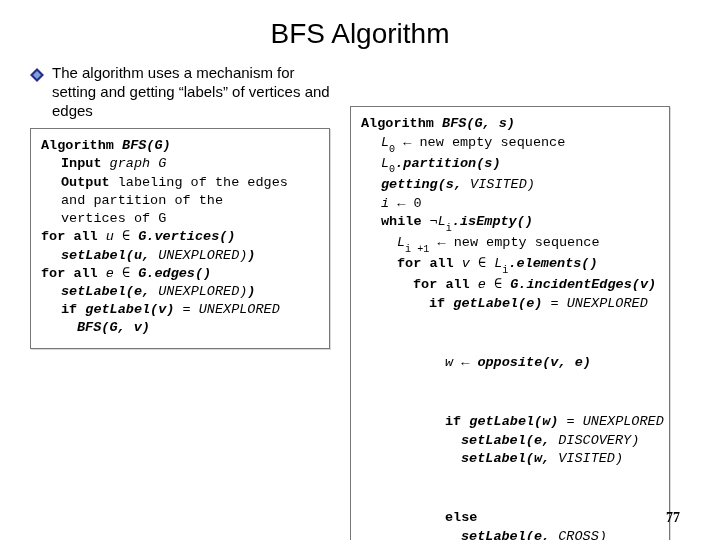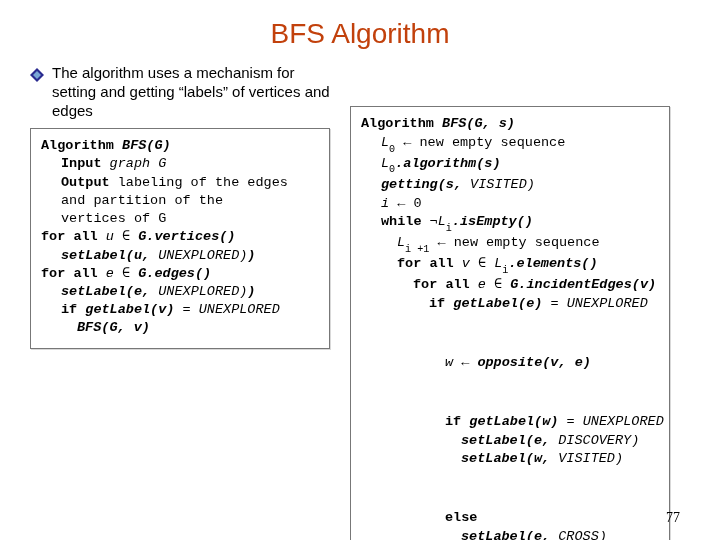--- a/index.html
+++ b/index.html
@@ -17,21 +17,21 @@
     height: 540px;
     position: relative;
     padding: 18px 30px 0 30px;
   }
   .title {
     text-align: center;
     font-size: 28px;
     font-weight: normal;
     font-family: Arial, sans-serif;
     margin: 0 0 14px 0;
-    color: #c2410c;
+    color: #000000;
   }
   .content {
     display: flex;
     gap: 20px;
   }
   .col-left {
     width: 300px;
     flex: 0 0 300px;
   }
   .col-right {
@@ -79,20 +79,21 @@
   .i5 { padding-left: 84px; margin-top: 40px; }
   .i6 { padding-left: 100px; }
   sub { font-size: 0.75em; position: relative; top: 0.2em; }
   .slide-num {
     position: absolute;
     right: 40px;
     bottom: 14px;
     font-family: "Times New Roman", Times, serif;
     font-size: 14px;
     color: #000;
+    font-weight: bold;
   }
 </style>
 </head>
 <body>
 
 <div class="slide">
 
   <h1 class="title">BFS Algorithm</h1>
 
   <div class="content">
@@ -149,21 +150,21 @@
       <div class="algo-box right">
         <div class="algo-line">
           <b>Algorithm</b>
           <span> </span>
           <b><i>BFS</i></b><b><i>(G, s)</i></b>
         </div>
         <div class="algo-line i1">
           <i>L</i><sub>0</sub><span> ← new empty sequence</span>
         </div>
         <div class="algo-line i1">
-          <i>L</i><sub>0</sub><b><i>.algorithm(s)</i></b>
+          <i>L</i><sub>0</sub><b><i>.partition(s)</i></b>
         </div>
         <div class="algo-line i1">
           <b><i>getting(s,</i></b><i> VISITED)</i>
         </div>
         <div class="algo-line i1">
           <i>i</i><span> ← 0</span>
         </div>
         <div class="algo-line i1">
           <b>while </b><span>¬</span><i>L</i><sub>i</sub><b><i>.isEmpty()</i></b>
         </div>

